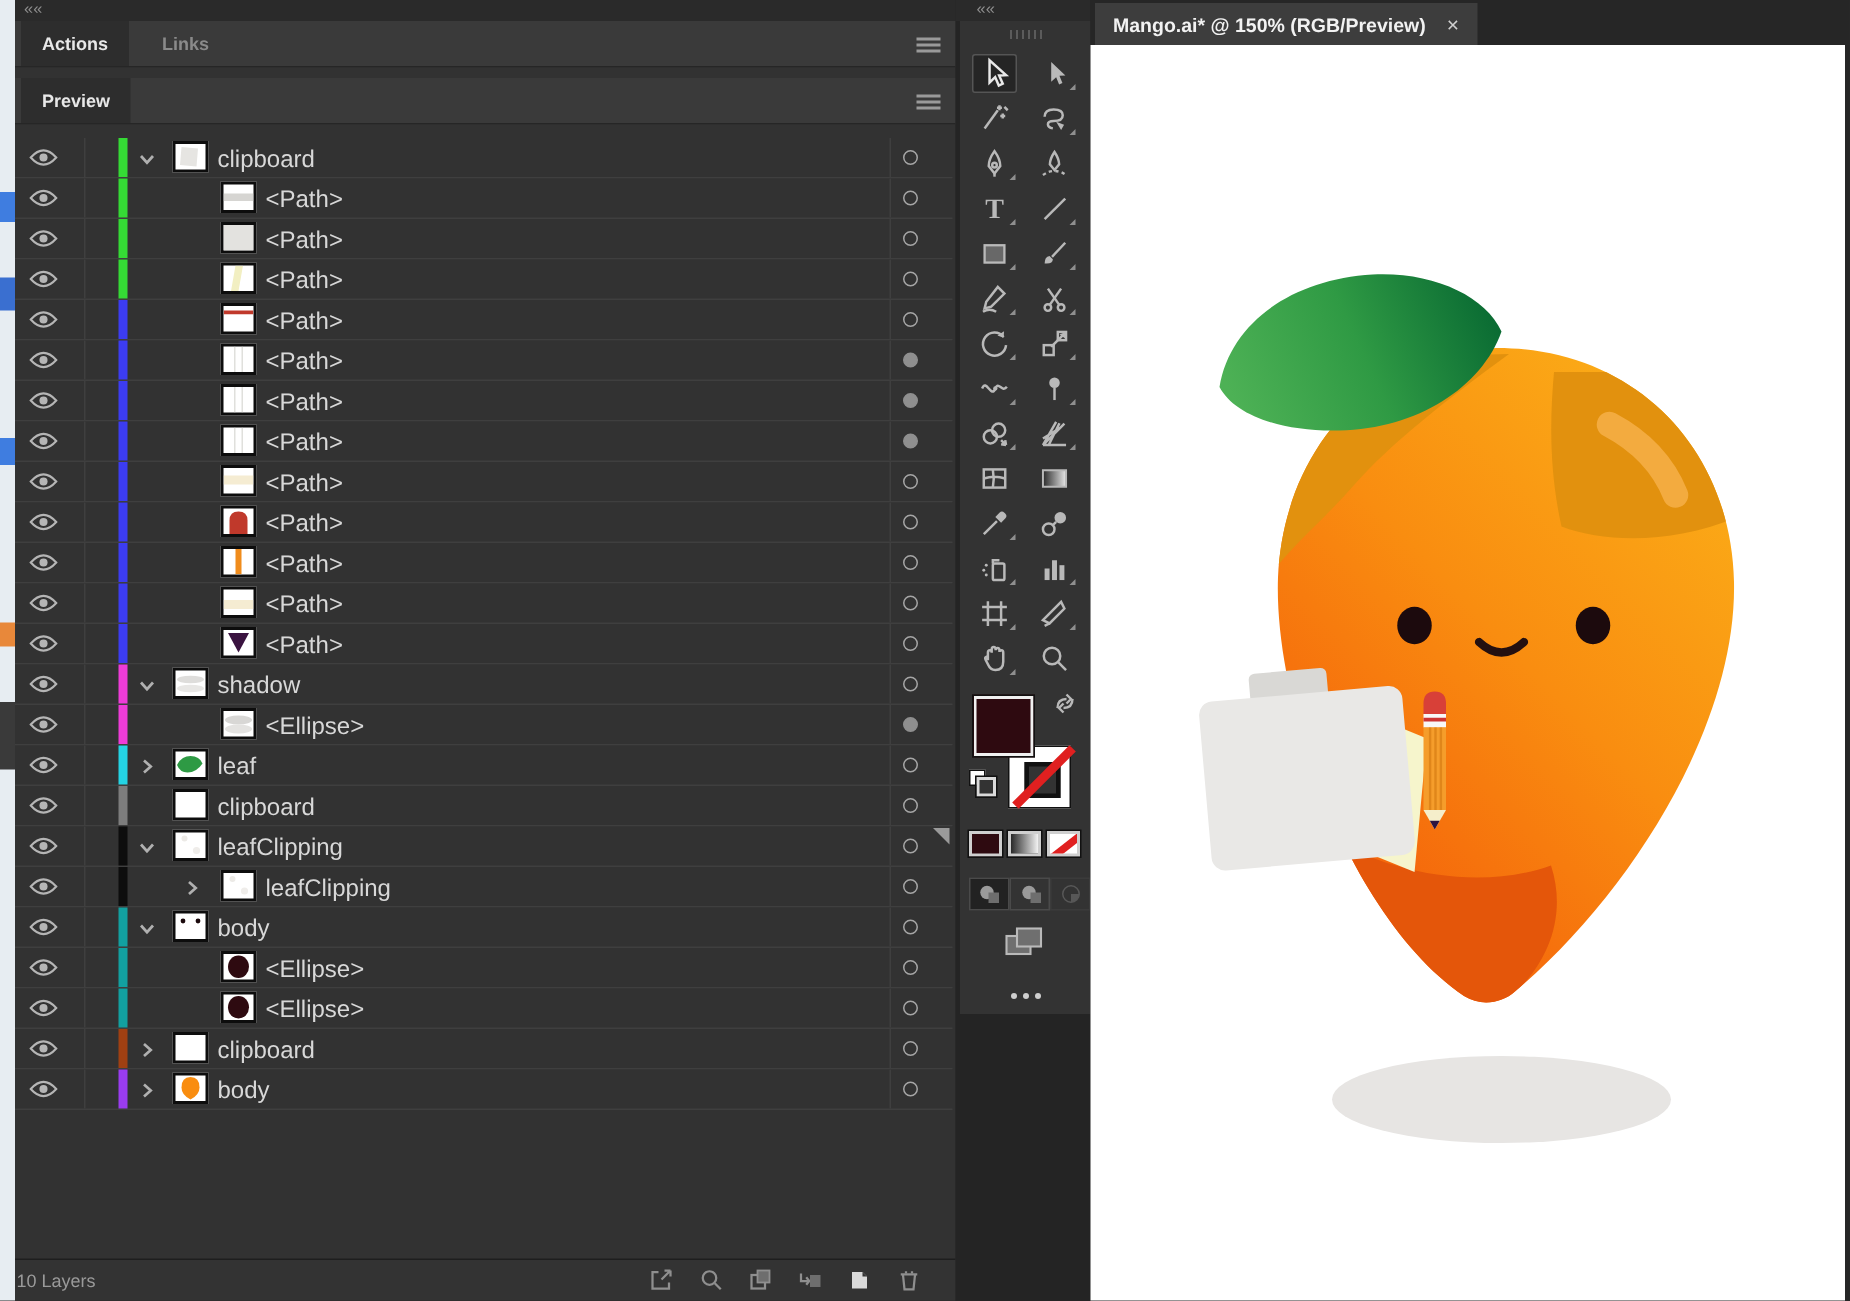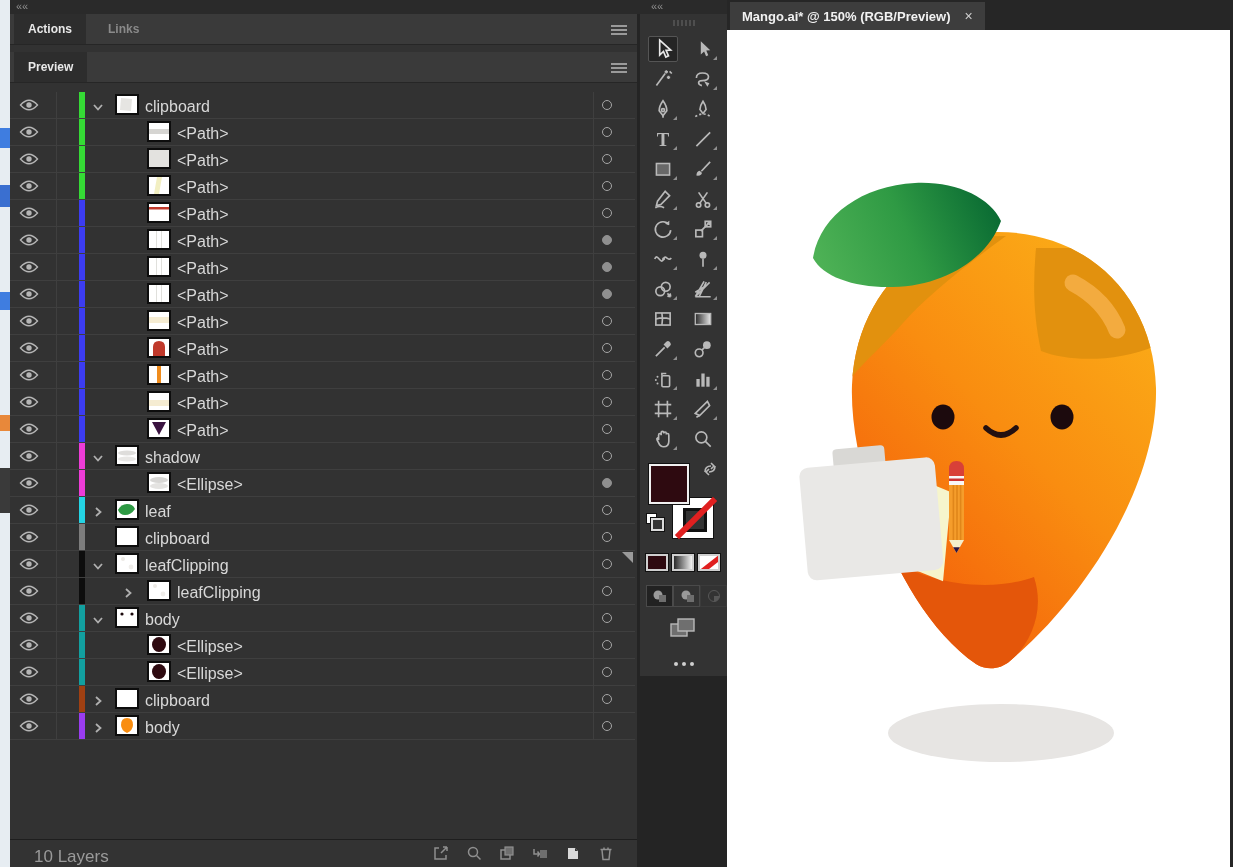--- a/index.html
+++ b/index.html
@@ -29,21 +29,21 @@
   .lrow .thumb{position:absolute;top:2px;width:24px;height:21px;background:#fff;border:2px solid #0d0d0d;box-sizing:border-box;overflow:hidden;}
   .lrow .lbl{position:absolute;top:6px;font-size:16px;color:#d8d8d8;white-space:pre;}
   .lrow .tgt{position:absolute;left:592px;top:8px;width:10px;height:10px;border-radius:50%;
     border:1px solid #a6a6a6;box-sizing:border-box;cursor:pointer;}
   .lrow .tgt.filled{background:#8f8f8f;border-color:#8f8f8f;}
   .lrow .selmark{position:absolute;left:612px;top:1px;width:0;height:0;
     border-top:11px solid #9a9a9a;border-left:11px solid transparent;}
   
   #panel-footer{position:absolute;left:0;right:0;bottom:0;height:27px;background:#333;
     border-top:1px solid #1e1e1e;}
-  #panel-footer .count{position:absolute;left:24px;top:7px;font-size:17px;color:#9a9a9a;}
+  #panel-footer .count{position:absolute;left:1px;top:7px;font-size:12px;color:#9a9a9a;}
   #footer-icons{position:absolute;right:22px;top:4px;display:flex;gap:15px;}
   #footer-icons .fico{width:18px;height:18px;cursor:pointer;}
   
   #toolcol{left:637px;top:0;width:90px;height:867px;background:#242424;}
   #toolbar{position:absolute;left:3px;top:14px;width:87px;height:662px;background:#333;}
   #drag-dots{position:absolute;left:50%;top:6px;transform:translateX(-50%);display:flex;gap:3px;}
   #drag-dots i{width:1px;height:6px;background:#6a6a6a;display:block;}
   #tools{position:absolute;left:3px;top:20px;width:80px;display:flex;flex-wrap:wrap;}
   .tool{position:relative;width:40px;height:30px;display:flex;align-items:center;justify-content:center;cursor:pointer;}
   .tool.active .tbox{position:absolute;inset:2px 5px;background:#252525;border:1px solid #555;border-radius:2px;}

